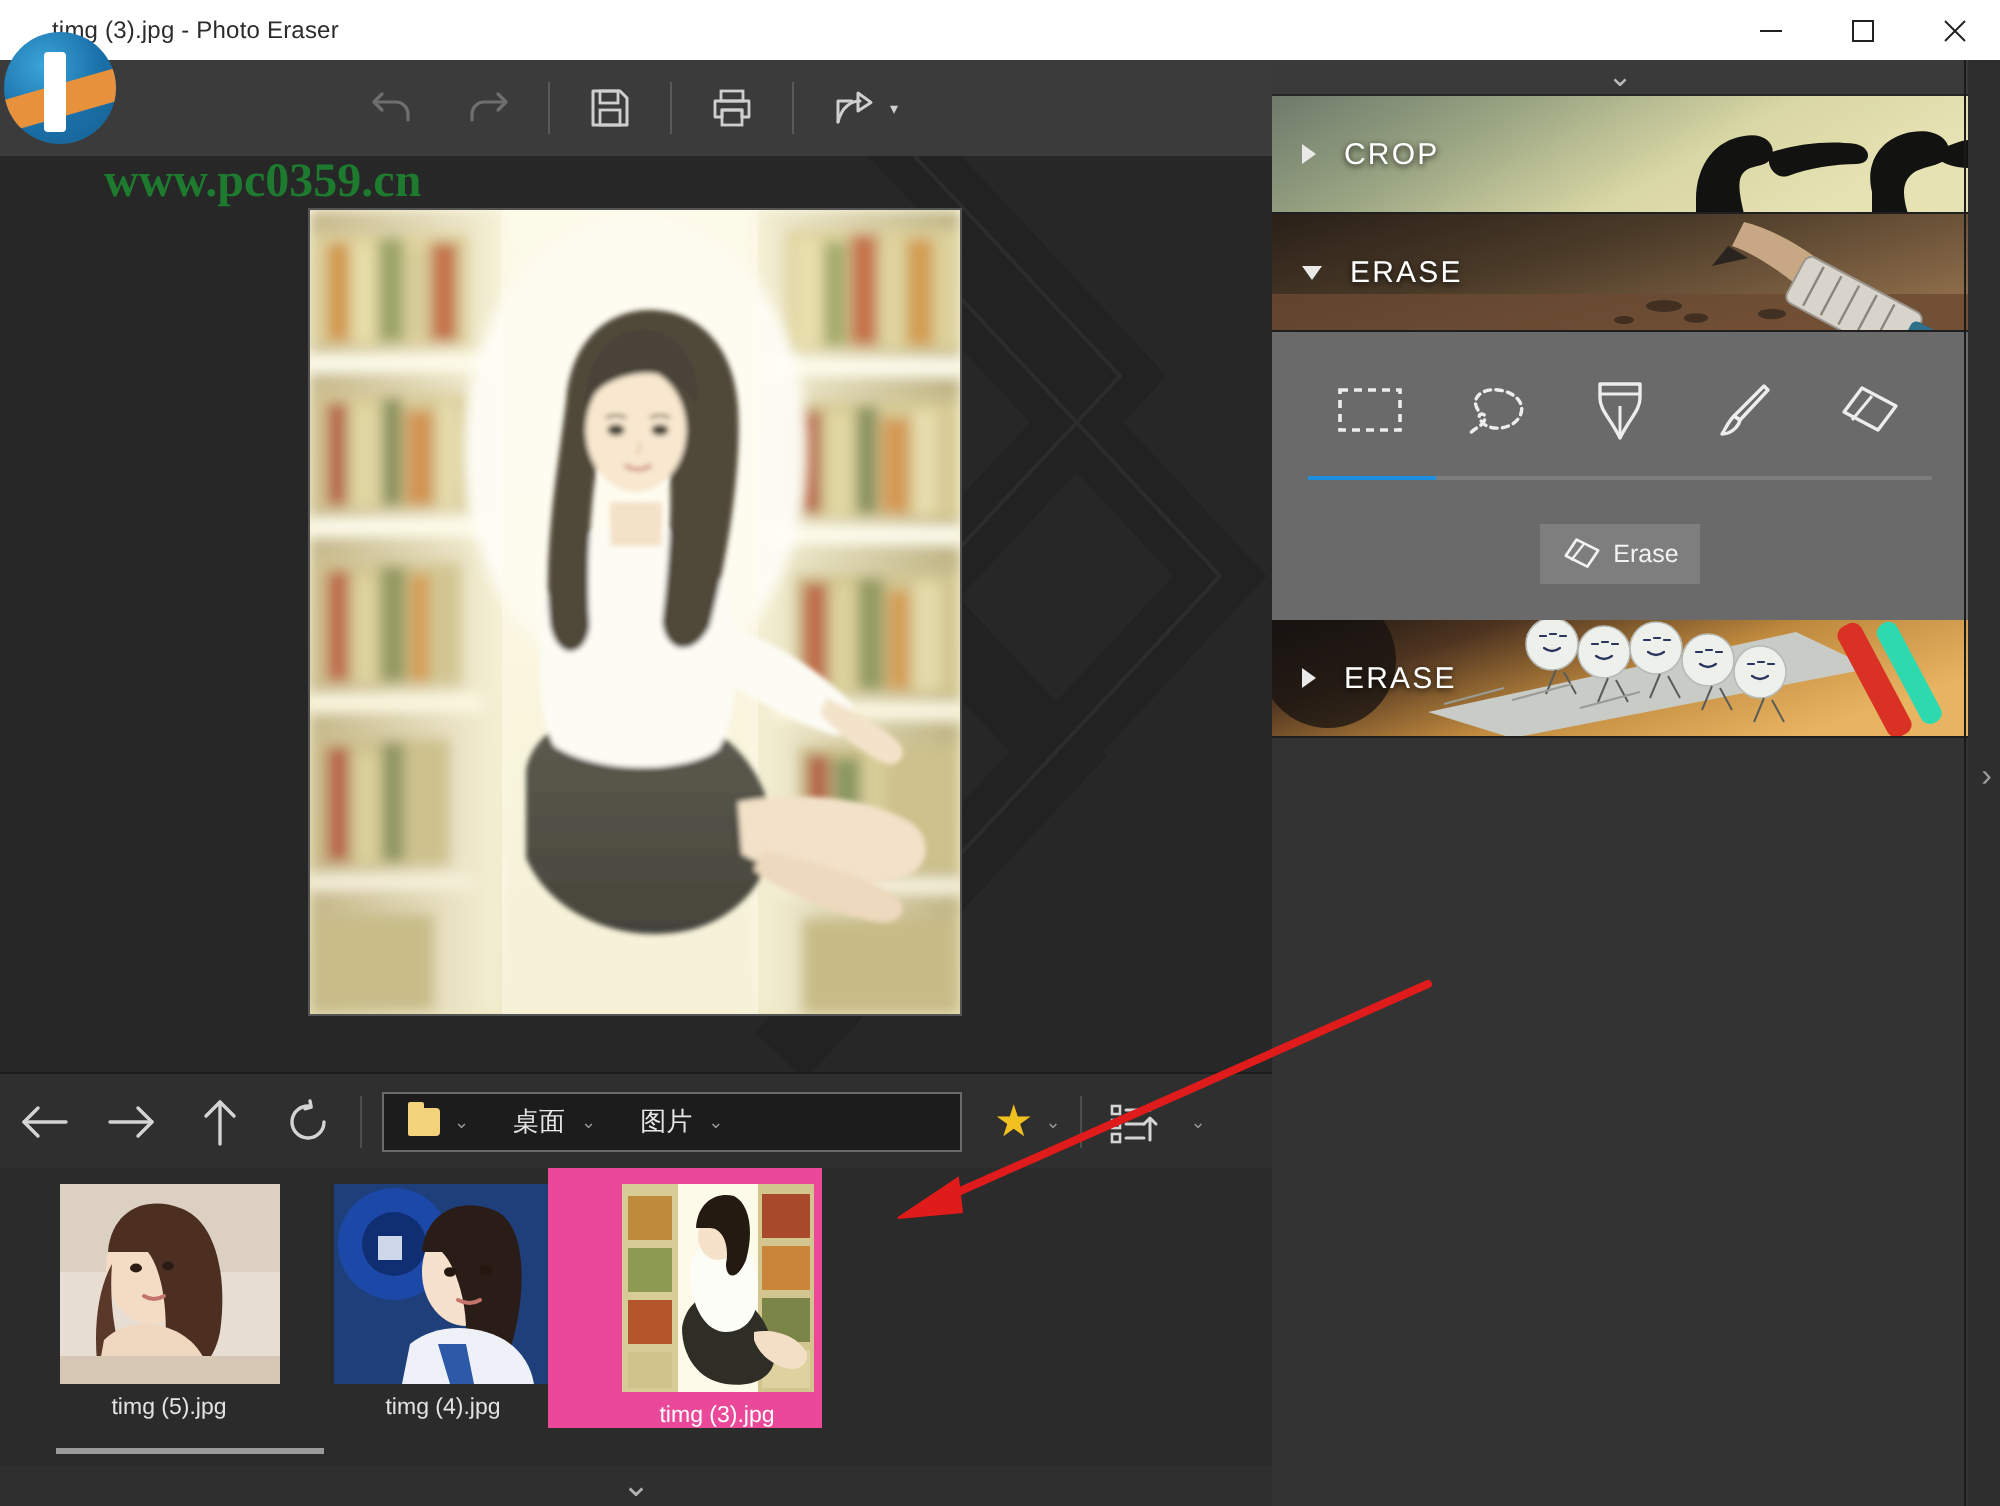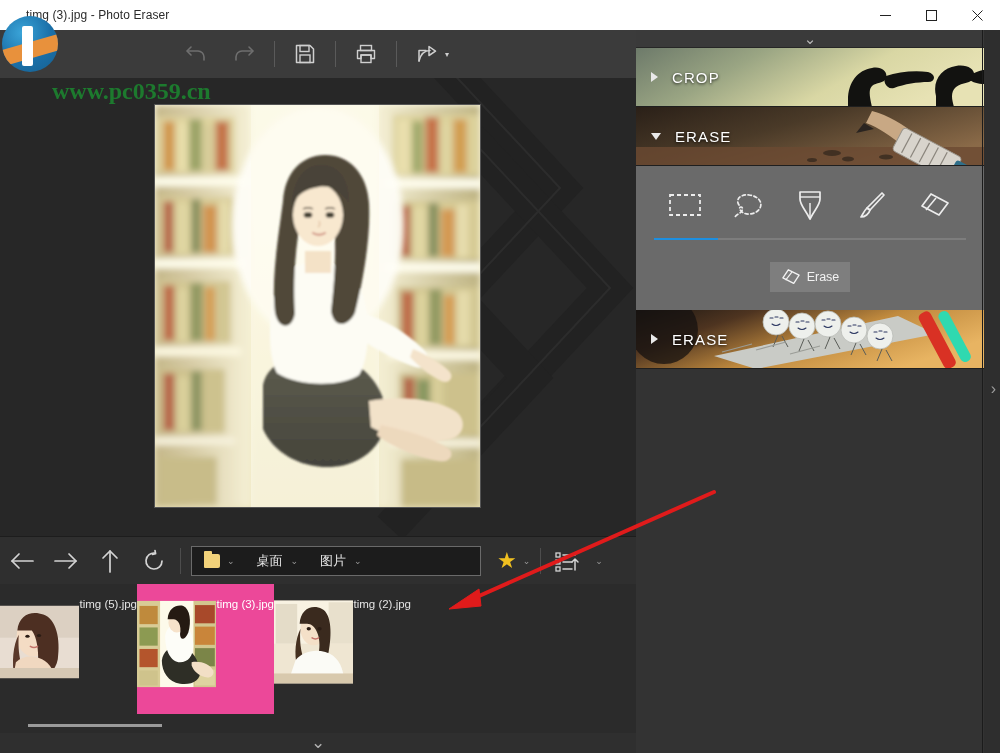--- a/index.html
+++ b/index.html
@@ -118,22 +118,22 @@
     color: #f0c020; font-size: 22px; line-height: 1; margin-left: 16px;
   }
   .mini-caret { color: #9a9a9a; font-size: 9px; padding: 0 6px; }
 
   
   .thumbstrip {
     position: absolute; left: 0; top: 584px; width: 636px; height: 136px;
     background: #2b2b2b; display: flex; align-items: flex-start; overflow: hidden;
   }
   .thumb {
-    width: 137px; height: 130px; display: flex; flex-direction: row;
-    justify-content: flex-start; padding-top: 8px;
+    width: 137px; height: 130px; display: flex; flex-direction: column;
+    align-items: center; justify-content: flex-start; padding-top: 8px; padding-left: 32px;
   }
   .thumb.selected { background: #ec4899; }
   .thumb .shot { border: 0; }
   .thumb-label {
     margin-top: 6px; font-size: 11.5px; color: #e3e3e3; white-space: nowrap;
   }
   .thumb.selected .thumb-label { color: #ffffff; }
   .thumb.partial { width: 50px; overflow: hidden; opacity: .75; }
 
   .hscroll {
@@ -498,20 +498,37 @@
         <path d="M26 40 C24 66 30 90 38 100 L20 100 C16 78 18 54 26 40 Z" fill="#5a382a"></path>
         <ellipse cx="38" cy="42" rx="3" ry="2.2" fill="#2a1c14"></ellipse>
         <ellipse cx="54" cy="41" rx="3" ry="2.2" fill="#2a1c14"></ellipse>
         <path d="M42 56 q5 3 10 0" stroke="#c4736a" stroke-width="2" fill="none" stroke-linecap="round"></path>
         <path d="M22 78 C30 70 42 68 54 72 C66 76 74 86 76 100 L18 100 Z" fill="#f0d8c0"></path>
         <rect x="0" y="86" width="110" height="14" fill="#d6c8b4"></rect>
       </svg>
       <div class="thumb-label">timg (5).jpg</div>
     </div>
 
+    <div class="thumb">
+      <svg class="shot" width="110" height="100" viewBox="0 0 110 100">
+        <rect width="110" height="100" fill="#1f3f7a"></rect>
+        <circle cx="30" cy="30" r="28" fill="#1c49a8"></circle>
+        <circle cx="30" cy="30" r="16" fill="#0f2f72"></circle>
+        <rect x="22" y="26" width="12" height="12" fill="#cfd8ea"></rect>
+        <ellipse cx="66" cy="44" rx="22" ry="27" fill="#f6e2cc"></ellipse>
+        <path d="M44 34 C46 12 66 6 82 14 C96 22 96 52 90 76 C86 94 70 98 64 92
+                 C70 68 62 42 54 34 Z" fill="#2a1c16"></path>
+        <ellipse cx="58" cy="44" rx="3" ry="2.4" fill="#241810"></ellipse>
+        <ellipse cx="76" cy="43" rx="3" ry="2.4" fill="#241810"></ellipse>
+        <path d="M62 58 q6 3 11 0" stroke="#c4736a" stroke-width="2" fill="none" stroke-linecap="round"></path>
+        <path d="M38 80 C48 72 62 70 76 74 C90 78 98 88 100 100 L34 100 Z" fill="#eef2f8"></path>
+        <path d="M52 80 L58 100 L70 100 L66 80 Z" fill="#2d5aa8"></path>
+      </svg>
+      <div class="thumb-label">timg (4).jpg</div>
+    </div>
 
     <div class="thumb selected">
       <svg class="shot" width="96" height="104" viewBox="0 0 96 104">
         <rect width="96" height="104" fill="#f6f0cf"></rect>
         <rect x="0" y="0" width="28" height="104" fill="#d8cc96"></rect>
         <rect x="3" y="6" width="22" height="22" fill="#bf8a3c"></rect>
         <rect x="3" y="32" width="22" height="22" fill="#8c9a52"></rect>
         <rect x="3" y="58" width="22" height="22" fill="#b4552c"></rect>
         <rect x="3" y="84" width="22" height="18" fill="#cfc38c"></rect>
         <rect x="68" y="0" width="28" height="104" fill="#d2c68e"></rect>
@@ -525,38 +542,20 @@
         <path d="M34 42 C36 30 46 26 54 28 C64 30 68 42 68 54 C68 66 62 74 52 74
                  C42 74 34 62 34 42 Z" fill="#fdfdf8"></path>
         <ellipse cx="48" cy="26" rx="10" ry="12" fill="#f6e2ca"></ellipse>
         <path d="M37 22 C38 8 48 4 56 6 C64 10 66 24 62 38 C58 48 52 48 52 40
                  C54 30 50 22 44 22 Z" fill="#251a12"></path>
         <path d="M66 74 C76 72 88 76 92 84 C94 90 88 94 82 92 C74 90 68 84 66 78 Z" fill="#f2dfc6"></path>
       </svg>
       <div class="thumb-label">timg (3).jpg</div>
     </div>
 
-    <div class="thumb">
-      <svg class="shot" width="96" height="100" viewBox="0 0 96 100">
-        <rect width="96" height="100" fill="#efe6d2"></rect>
-        <rect x="0" y="0" width="96" height="52" fill="#f8f2e2"></rect>
-        <rect x="2" y="4" width="26" height="48" fill="#e4dcc8"></rect>
-        <rect x="66" y="2" width="30" height="50" fill="#e8e0cc"></rect>
-        <ellipse cx="48" cy="34" rx="16" ry="20" fill="#f4e0c8"></ellipse>
-        <path d="M31 28 C32 10 46 4 58 10 C70 16 70 42 66 62 C62 76 54 74 54 64
-                 C58 44 50 28 40 28 Z" fill="#3a2a1e"></path>
-        <path d="M32 34 C30 52 34 70 40 80 L28 80 C24 64 26 46 32 34 Z" fill="#45301f"></path>
-        <ellipse cx="42" cy="34" rx="2.6" ry="2" fill="#2a1c14"></ellipse>
-        <ellipse cx="55" cy="34" rx="2.6" ry="2" fill="#2a1c14"></ellipse>
-        <path d="M46 45 q4 2.5 8 0" stroke="#c4736a" stroke-width="1.8" fill="none" stroke-linecap="round"></path>
-        <path d="M26 72 C34 62 48 58 62 62 C76 66 82 78 84 90 L20 90 Z" fill="#fbfbf6"></path>
-        <rect x="0" y="88" width="96" height="12" fill="#d8c9ad"></rect>
-      </svg>
-      <div class="thumb-label">timg (2).jpg</div>
-    </div>
 
   </div>
 
   <div class="hscroll">
     <i></i>
   </div>
 
   <div class="bottombar">
     <span style="font-size:17px;line-height:0.5;">⌄</span>
   </div>

